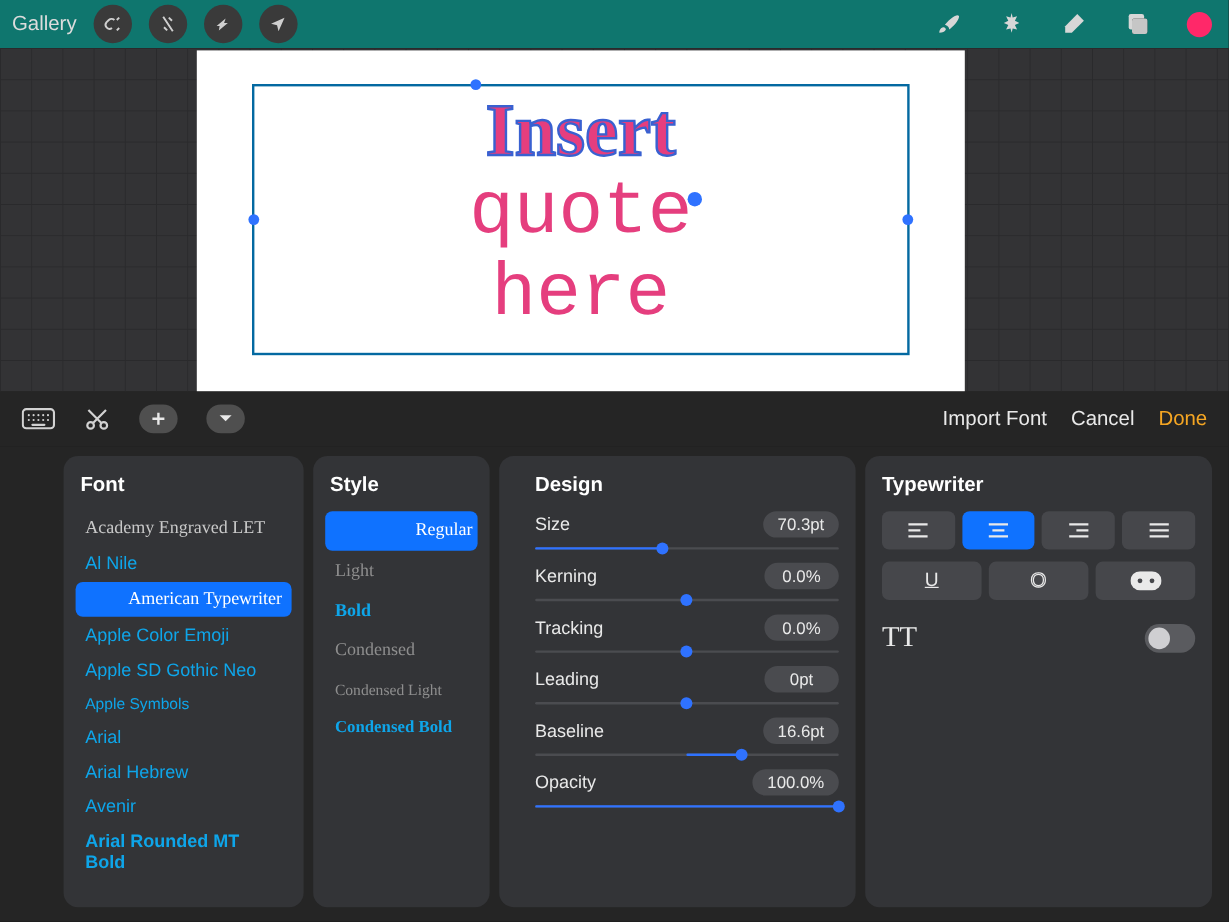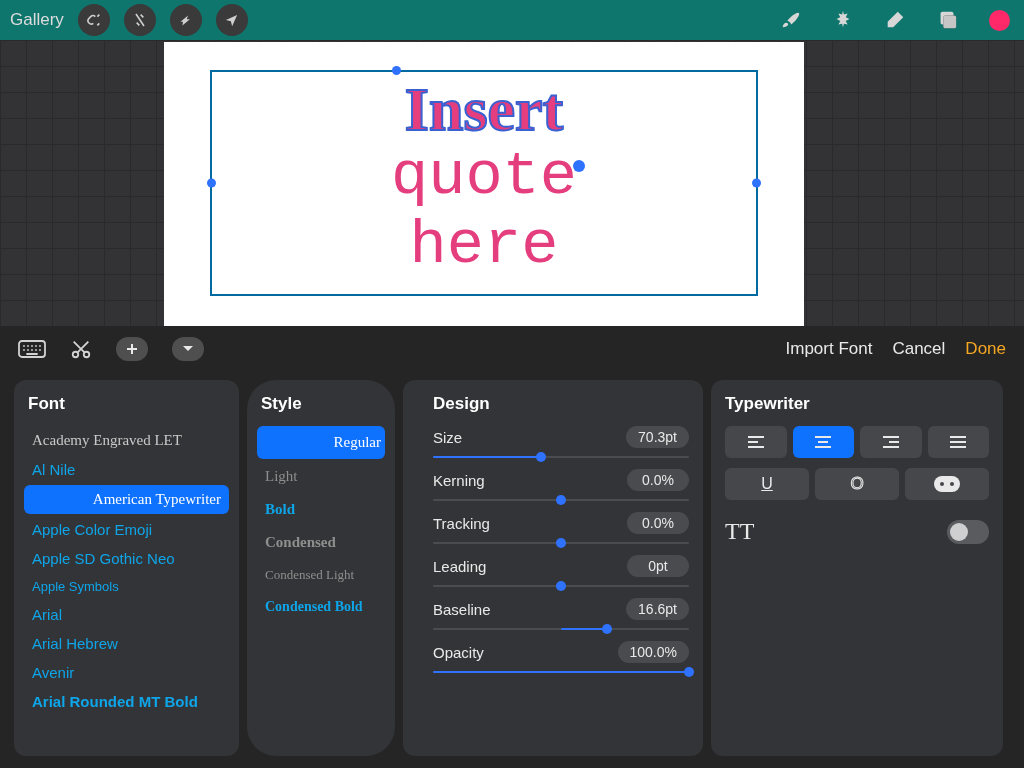--- a/index.html
+++ b/index.html
@@ -32,27 +32,27 @@
   
   .panelbar { height:46px; display:flex; align-items:center; padding:0 18px; background:#252525; }
   .iconbtn { color:#d2d2d2; margin-right:24px; display:flex; align-items:center; }
   .pill { background:#4f4f4f; border-radius:13px; width:32px; height:24px; display:flex; align-items:center; justify-content:center; }
   .linkbtn { font-size:17px; margin-left:20px; color:#e9e9e9; }
   .done { color:#f5a623; }
   
   .panels { display:flex; gap:8px; padding:8px 14px 12px; height:396px; background:#252525; }
   .panel { background:#333437; border-radius:12px; padding:14px 14px 8px; overflow:hidden; }
   .panel h3 { font-size:17px; font-weight:700; color:#fff; margin-bottom:12px; }
-  .p-font  { width:225px; }
-  .p-style { width:148px;border-radius:29px; }
+  .p-font  { width:202px;margin-left:39px; }
+  .p-style { width:148px; }
   .p-design{ width:300px;padding-left:30px; }
   .p-attr  { width:292px; }
   .flabel { font-size:15px; padding:6px 4px; color:#0ea5e9; cursor:default; border-radius:6px; }
   .flabel.selected { background:#0f72ff; color:#fff; padding:6px 8px; margin:1px -4px;text-align:right;}
-  .flabel.dim { color:#8e8e8e;font-weight:bold; }
+  .flabel.dim { color:#8e8e8e; }
   .stylelabels .flabel { padding:8px 4px; }
   
   .drow { display:flex; align-items:center; justify-content:space-between; font-size:15px; margin-top:6px; }
   .dval { background:#4a4b4f; border-radius:13px; padding:3px 12px; font-size:14px; min-width:62px; text-align:center; }
   .track { position:relative; height:13px; margin-top:2px; }
   .track .bar { position:absolute; top:6px; height:2px; background:#4b4c50; width:100%; border-radius:1px; }
   .track .fill { position:absolute; top:6px; height:2px; background:#2f72ff; border-radius:1px; }
   .track .thumb { position:absolute; top:2px; width:10px; height:10px; background:#2f72ff; border-radius:50%; transform:translateX(-50%); }
   
   .seg { display:flex; gap:6px; margin-top:4px; }

